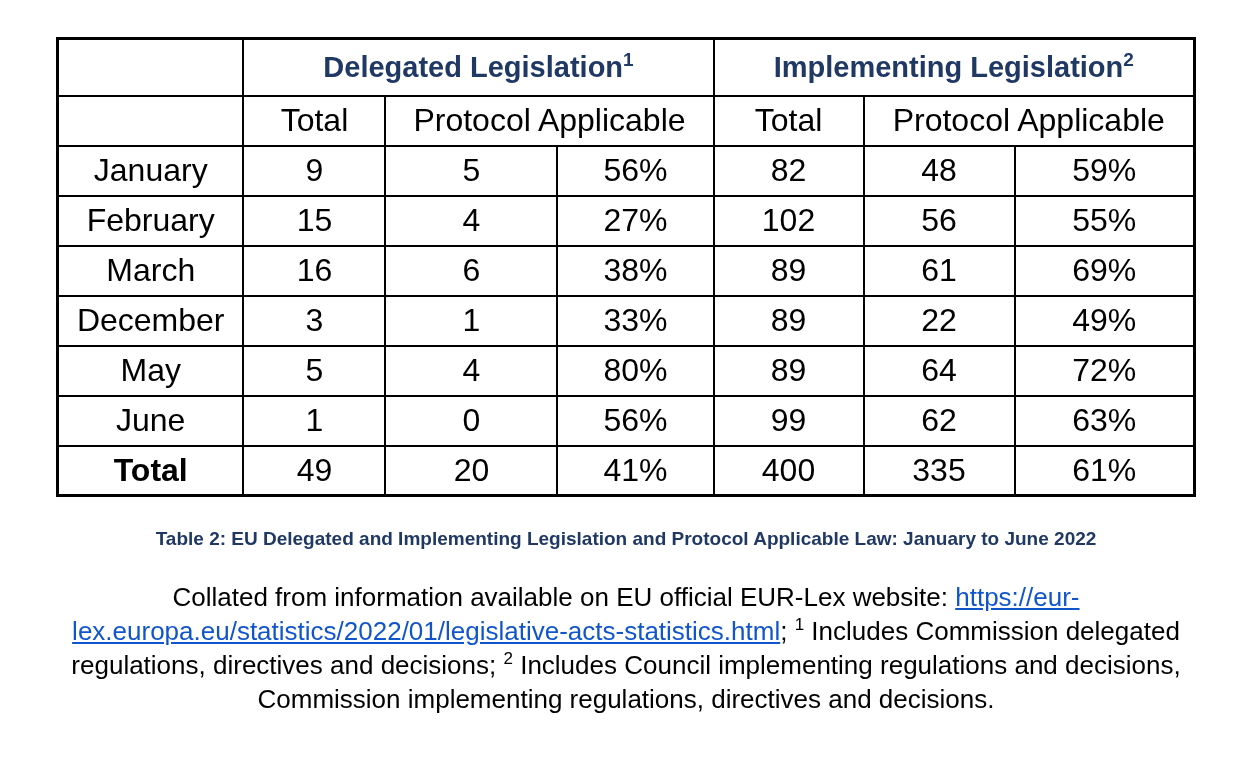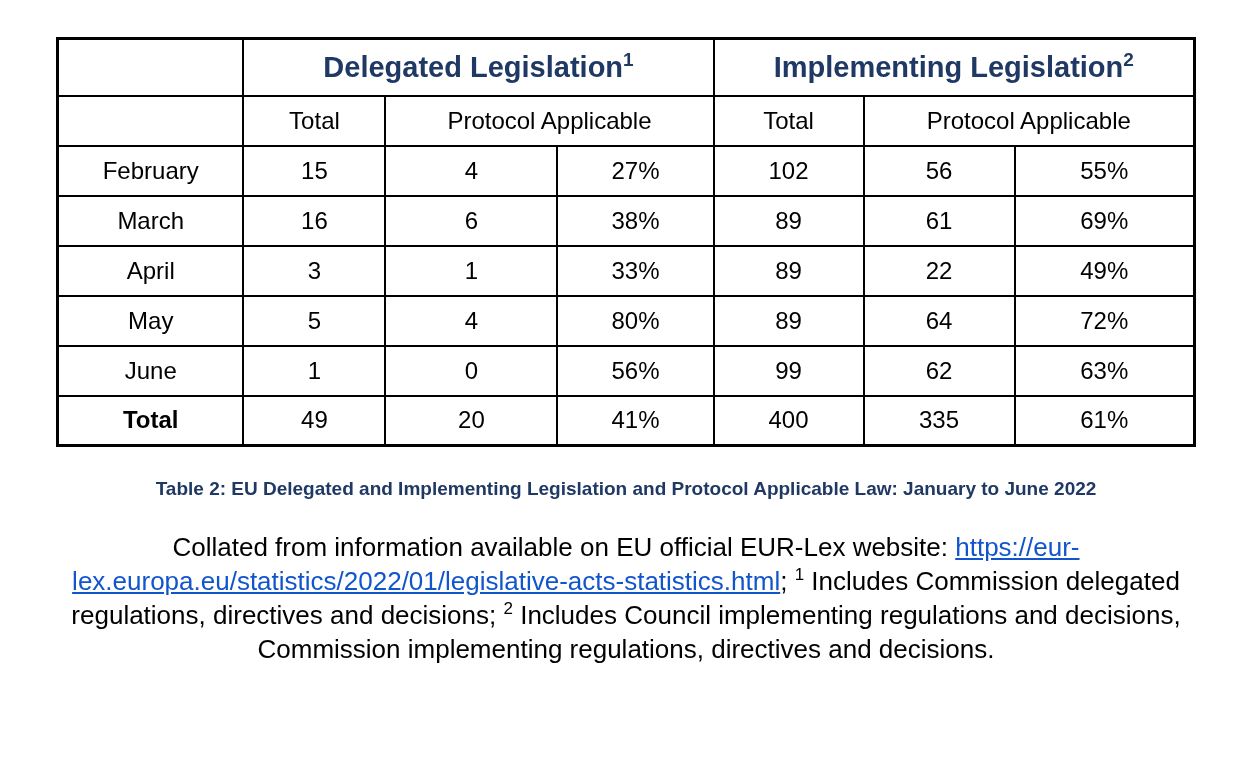--- a/index.html
+++ b/index.html
@@ -14,21 +14,21 @@
 
   table.legis {
     border-collapse: collapse;
     table-layout: fixed;
     margin: 0 auto;
     border: 3px solid #000;
     width: 1137px;
   }
   table.legis th, table.legis td {
     border: 2px solid #000;
-    font-size: 24px;
+    font-size: 32px;
     font-weight: normal;
     text-align: center;
     vertical-align: middle;
     padding: 0;
     overflow: hidden;
     white-space: nowrap;
   }
   tr.group-row th { height: 57px; }
   tr.group-row th.group-head {
     font-weight: bold;
@@ -100,39 +100,48 @@
       <tr class="sub-row">
         <th></th>
         <th>Total</th>
         <th colspan="2">Protocol Applicable</th>
         <th>Total</th>
         <th colspan="2">Protocol Applicable</th>
       </tr>
     </thead>
     <tbody>
       <tr>
+        <td class="rowlabel">January</td>
+        <td>9</td>
+        <td>5</td>
+        <td>56%</td>
+        <td>82</td>
+        <td>48</td>
+        <td>59%</td>
+      </tr>
+      <tr>
         <td class="rowlabel">February</td>
         <td>15</td>
         <td>4</td>
         <td>27%</td>
         <td>102</td>
         <td>56</td>
         <td>55%</td>
       </tr>
       <tr>
         <td class="rowlabel">March</td>
         <td>16</td>
         <td>6</td>
         <td>38%</td>
         <td>89</td>
         <td>61</td>
         <td>69%</td>
       </tr>
       <tr>
-        <td class="rowlabel">April</td>
+        <td class="rowlabel">December</td>
         <td>3</td>
         <td>1</td>
         <td>33%</td>
         <td>89</td>
         <td>22</td>
         <td>49%</td>
       </tr>
       <tr>
         <td class="rowlabel">May</td>
         <td>5</td>

